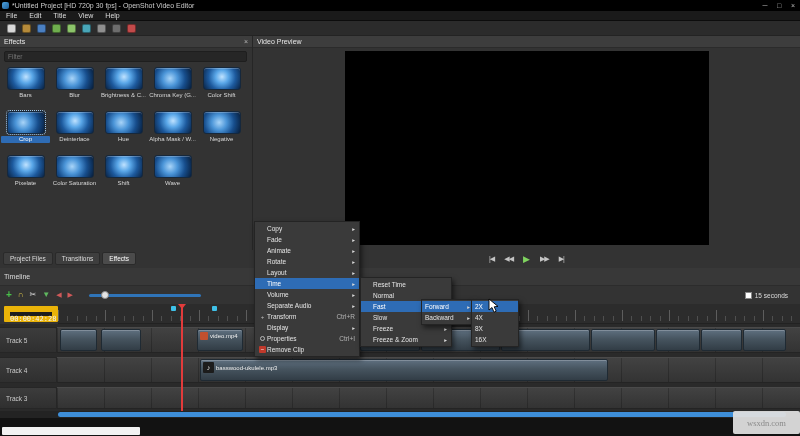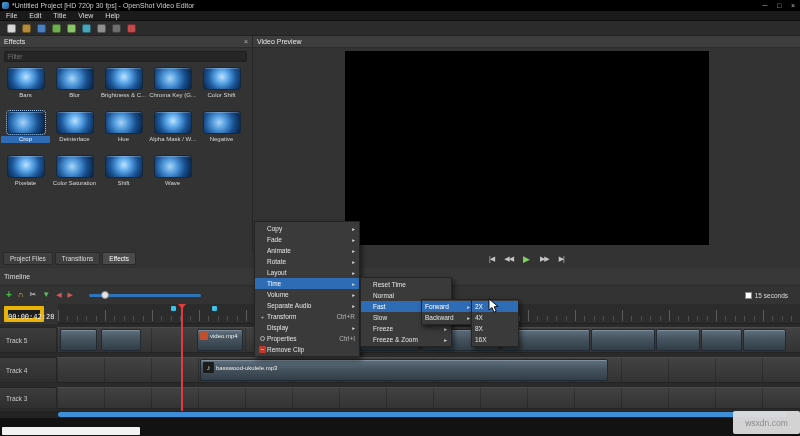--- a/index.html
+++ b/index.html
@@ -55,21 +55,21 @@
   .tli{font-size:8px;line-height:10px;margin-right:6px;}
   .tli.add{color:#49c04a;font-weight:bold;font-size:10px;}
   .tli.snap{color:#d8c24a;} .tli.razor{color:#d9d9d9;} .tli.marker{color:#5fb85f;}
   .tli.prev,.tli.next{color:#d05959;font-size:7px;}
   #zoom-slider{position:relative;width:112px;height:3px;background:#2f74b8;border-radius:2px;margin-left:10px;}
   #zoom-handle{position:absolute;left:12px;top:-3px;width:8px;height:8px;border-radius:50%;background:#e4e4e4;border:1px solid #8a8a8a;}
   #scale-group{margin-left:auto;display:flex;align-items:center;gap:3px;margin-right:6px;}
   #scale-check{width:7px;height:7px;background:#fff;border:1px solid #888;}
   #scale-label{font-size:6.5px;color:#ddd;}
 
-  #timecode-box{left:4px;top:306px;width:40px;height:16px;background:#1d1d1d;border:4px solid #eab308;color:#f2f2f2;
+  #timecode-box{left:4px;top:306px;width:54px;height:16px;background:#1d1d1d;border:6px solid #eab308;color:#f2f2f2;
     font-family:"DejaVu Sans Mono",monospace;font-size:7px;line-height:14px;text-align:center;border-radius:1px;}
   #ruler{left:58px;top:304px;width:742px;height:20px;background:#2c2c2c;border-bottom:1px solid #222;}
   .ticks-minor{position:absolute;bottom:2px;left:0;right:0;height:5px;background:repeating-linear-gradient(90deg,#4f4f4f 0 1px,transparent 1px 9.4px);}
   .ticks-major{position:absolute;bottom:2px;left:0;right:0;height:11px;background:repeating-linear-gradient(90deg,#5d5d5d 0 1px,transparent 1px 47px);}
   .ruler-marker{position:absolute;top:2px;width:5px;height:5px;background:#3fc1e8;border-radius:1px;}
 
   #tracks{left:0;top:324px;width:800px;height:87px;background:#2a2a2a;}
   .track{position:absolute;left:0;width:800px;display:flex;}
   .track-head{width:57px;background:linear-gradient(#3c3c3c,#2f2f2f);border:1px solid #262626;border-left:none;color:#ccc;font-size:6.5px;display:flex;align-items:center;padding-left:6px;border-radius:0 2px 2px 0;}
   .track-body{position:relative;flex:1;background:linear-gradient(#424242,#333);border-top:1px solid #4a4a4a;border-bottom:1px solid #242424;}
@@ -82,21 +82,21 @@
   .vid-icon{width:8px;height:8px;background:#c2502e;border-radius:1px;flex:0 0 8px;}
   .aud-icon{width:11px;height:11px;background:#1c1c1c;border-radius:1px;flex:0 0 11px;color:#e8e8e8;font-size:7px;line-height:11px;text-align:center;}
 
   #playhead{left:181px;top:304px;width:2px;height:107px;background:#e23b3b;z-index:40;}
   #playhead-top{left:178px;top:304px;width:0;height:0;border-left:4px solid transparent;border-right:4px solid transparent;border-top:5px solid #e23b3b;z-index:40;}
 
   #hscroll{left:0;top:411px;width:800px;height:7px;background:#232323;}
   #hscroll-thumb{position:absolute;left:58px;top:1px;width:728px;height:5px;background:#3e8ed8;border-radius:3px;}
   #bottom-strip{left:0;top:418px;width:800px;height:18px;background:#121212;}
   #taskbar-fragment{position:absolute;left:2px;top:9px;width:138px;height:8px;background:#f2f2f2;border-radius:1px;}
-  #watermark{left:733px;top:411px;width:67px;height:23px;background:rgba(222,222,222,.95);border-radius:2px;color:#8a8a8a;font-size:8.5px;display:flex;align-items:center;justify-content:center;z-index:90;}
+  #watermark{left:733px;top:411px;width:67px;height:23px;background:rgba(222,222,222,.95);border-radius:2px;color:#8a8a8a;font-size:8.5px;display:flex;align-items:center;justify-content:center;z-index:90;font-family:Liberation Serif, serif;}
 
   
   .menu{position:absolute;background:#3a3a3a;border:1px solid #242424;box-shadow:2px 3px 5px rgba(0,0,0,.55);padding:1px 0;z-index:100;font-size:6.5px;color:#e6e6e6;}
   .mi{height:11px;display:flex;align-items:center;padding:0 4px 0 3px;white-space:nowrap;}
   .mi .ic{width:9px;flex:0 0 9px;display:flex;align-items:center;justify-content:center;font-size:6px;color:#bbb;}
   .mi .lbl{flex:1;padding-right:4px;}
   .mi .sc{color:#b5b5b5;margin-left:6px;}
   .mi .ar{margin-left:5px;font-size:5.5px;color:#d8d8d8;}
   .mi.hl{background:#2e6cb5;color:#fff;}
   .gear{width:5px;height:5px;border:1px solid #b9b9b9;border-radius:50%;}

